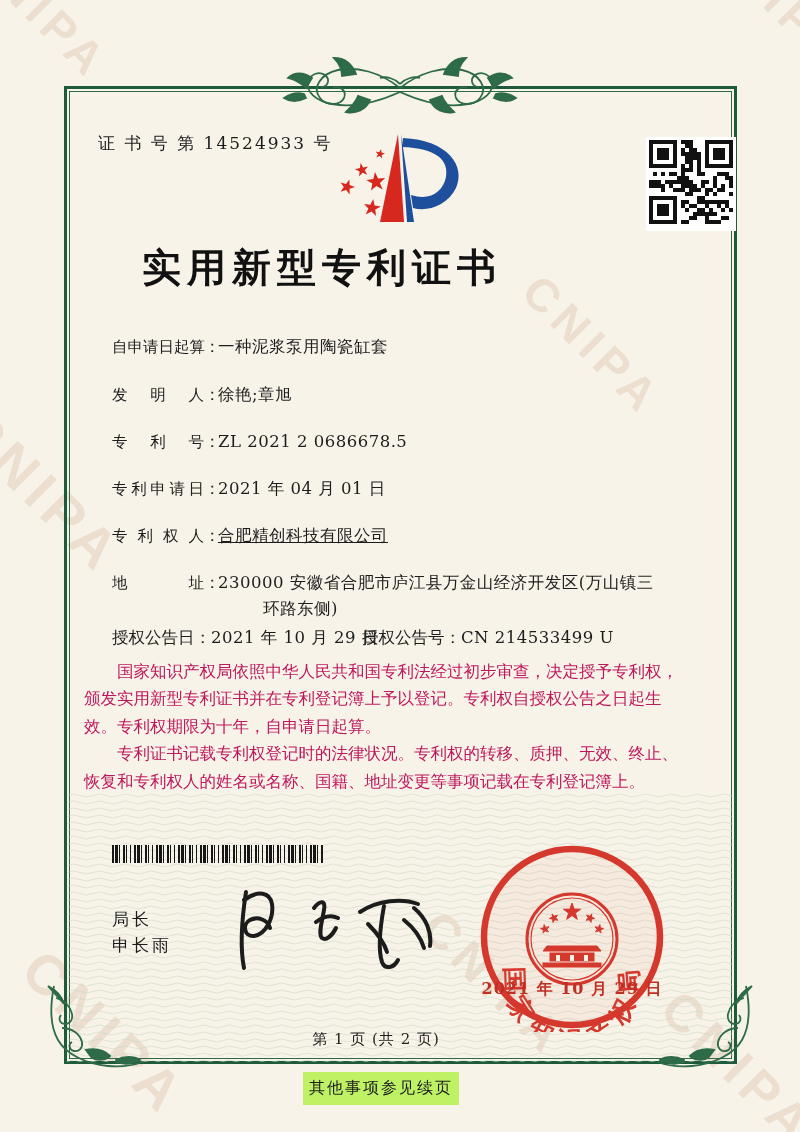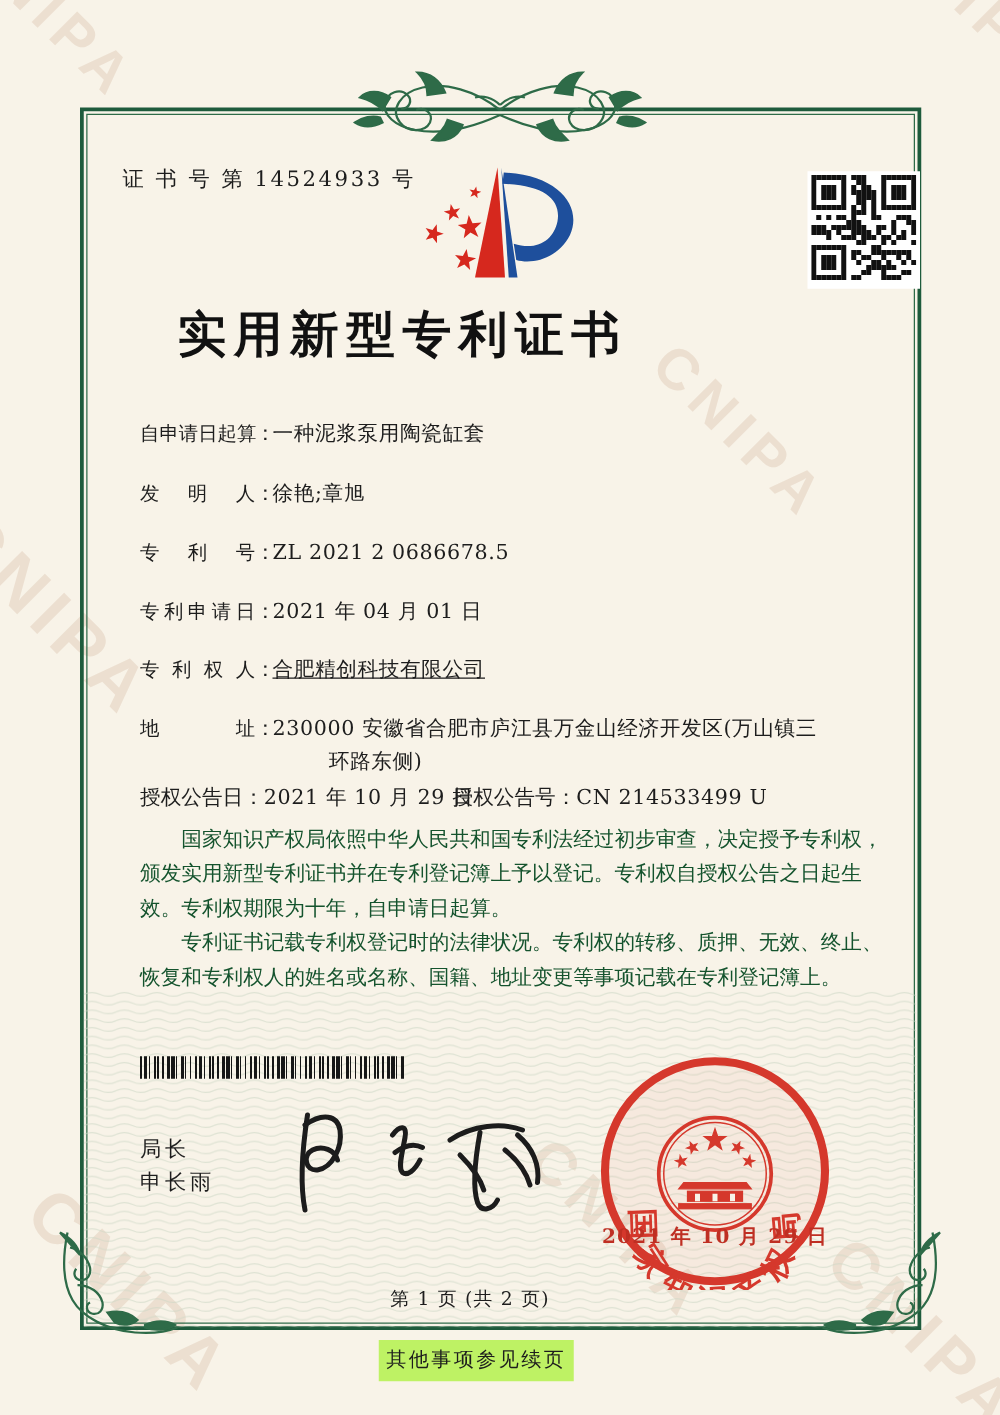--- a/index.html
+++ b/index.html
@@ -41,22 +41,22 @@
   .frow{position:absolute;left:0;white-space:nowrap;}
   .flabel{
     display:inline-block;width:92px;font-size:15.5px;
     text-align:justify;text-align-last:justify;vertical-align:baseline;
   }
   .fcolon{display:inline-block;width:14px;}
   .fvalue{letter-spacing:0.5px;margin-top:32px;}
   .addr2{position:absolute;left:151px;top:26px;letter-spacing:0.5px;}
   .grant2{position:absolute;left:250px;top:0;}
   
-  .paras{position:absolute;left:112px;top:658px;width:598px;z-index:2;
-    font-size:16.5px;line-height:1.66;color:#14532d;}
+  .paras{position:absolute;left:84px;top:658px;width:598px;z-index:2;
+    font-size:16.5px;line-height:1.66;color:#be185d;}
   .paras p{margin:0;text-indent:2em;}
   
   .barcode{
     position:absolute;left:112px;top:845px;width:212px;height:18px;z-index:2;
     background:repeating-linear-gradient(90deg,
       #161616 0 2px,transparent 2px 3px,
       #161616 3px 6px,transparent 6px 7px,
       #161616 7px 8px,transparent 8px 11px,
       #161616 11px 13px,transparent 13px 14px,
       #161616 14px 15px,transparent 15px 18px,

